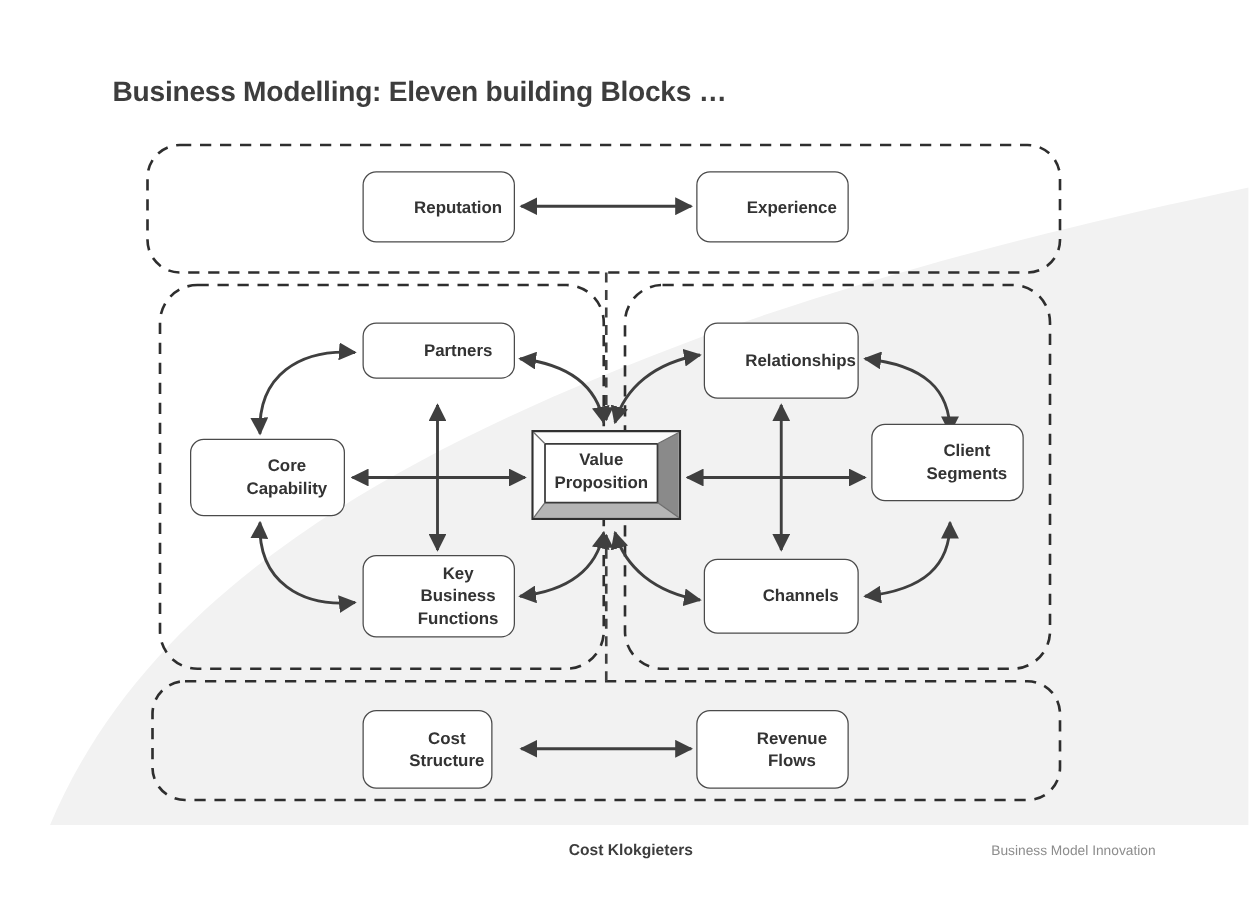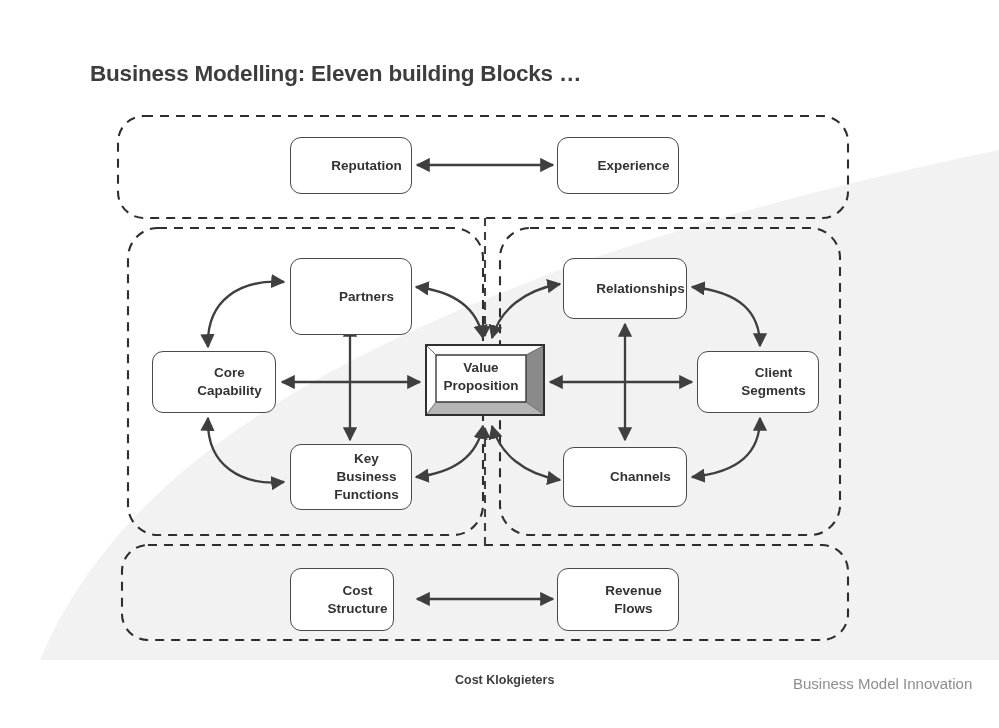--- a/index.html
+++ b/index.html
@@ -94,21 +94,21 @@
     left: 455px;
     top: 673px;
     font-size: 12.5px;
     font-weight: bold;
     color: #3d3d3d;
   }
   #footer-tagline {
     position: absolute;
     left: 793px;
     top: 675px;
-    font-size: 15px;
+    font-size: 11px;
     font-weight: normal;
     color: #8d8d8d;
   }
 </style>
 </head>
 <body>
 
 <div id="slide">
 
   <svg id="bg-swoosh" viewBox="0 0 999 728" preserveAspectRatio="none" aria-hidden="true">
@@ -164,21 +164,21 @@
   </svg>
 
   <div class="node" style="left:290px; top:137px; width:122px; height:57px;">
     <span class="node-label">Reputation</span>
   </div>
 
   <div class="node" style="left:557px; top:137px; width:122px; height:57px;">
     <span class="node-label">Experience</span>
   </div>
 
-  <div class="node" style="left:290px; top:258px; width:122px; height:77px;">
+  <div class="node" style="left:290px; top:258px; width:122px; height:45px;">
     <span class="node-label">Partners</span>
   </div>
 
   <div class="node" style="left:563px; top:258px; width:124px; height:61px;">
     <span class="node-label">Relationships</span>
   </div>
 
   <div class="node" style="left:152px; top:351px; width:124px; height:62px;">
     <span class="node-label">Core
 Capability</span>
@@ -196,21 +196,21 @@
       <polyline points="11,11 101,11 101,58 11,58 11,11" fill="#ffffff" stroke="#3a3a3a" stroke-width="1.4"></polyline>
       <line x1="2" y1="2" x2="11" y2="11" stroke="#6e6e6e" stroke-width="1"></line>
       <line x1="118" y1="2" x2="101" y2="11" stroke="#6e6e6e" stroke-width="1"></line>
       <line x1="2" y1="70" x2="11" y2="58" stroke="#6e6e6e" stroke-width="1"></line>
       <line x1="118" y1="70" x2="101" y2="58" stroke="#6e6e6e" stroke-width="1"></line>
     </svg>
     <div class="bevel-inner" style="z-index:2; border:none; background:transparent;">Value
 Proposition</div>
   </div>
 
-  <div class="node" style="left:697px; top:351px; width:122px; height:62px;">
+  <div class="node" style="left:697px; top:339px; width:122px; height:62px;">
     <span class="node-label">Client
 Segments</span>
   </div>
 
   <div class="node" style="left:563px; top:447px; width:124px; height:60px;">
     <span class="node-label">Channels</span>
   </div>
 
   <div class="node" style="left:290px; top:444px; width:122px; height:66px;">
     <span class="node-label">Key

